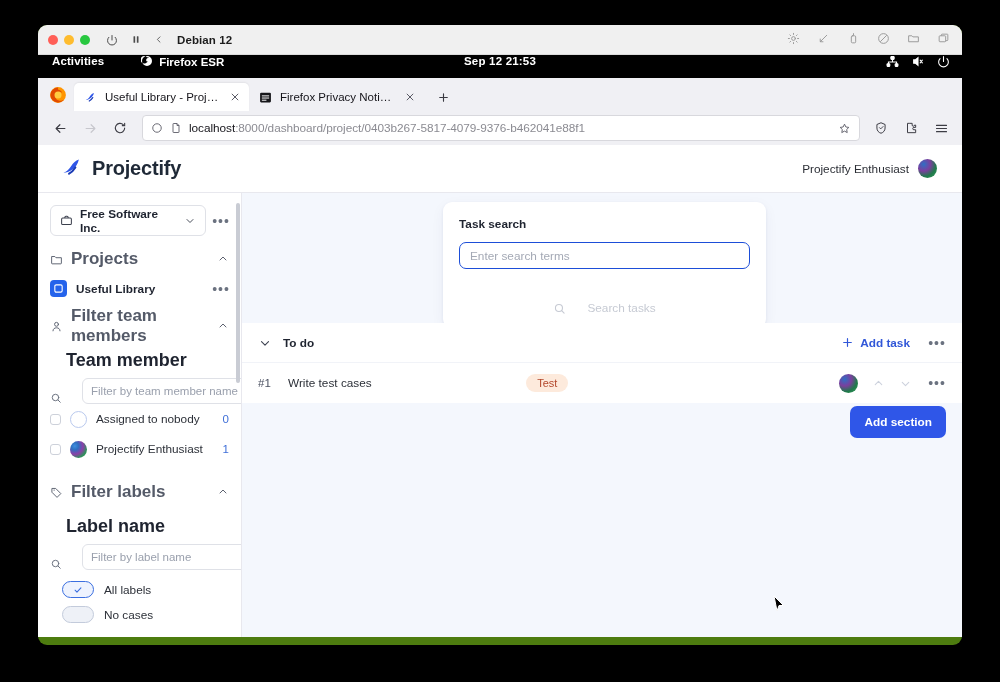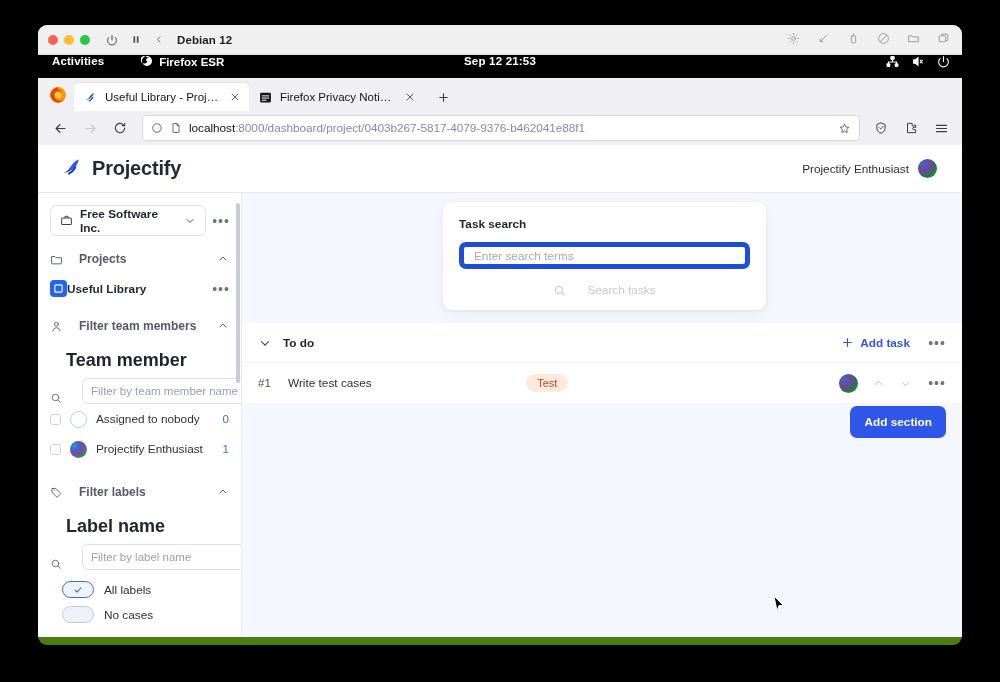--- a/index.html
+++ b/index.html
@@ -112,28 +112,28 @@
   .ws-row { display:flex; align-items:center; padding: 0 9px 0 12px; gap: 4px; }
   .ws-select {
     flex: 1; height: 31px; border: 1px solid #dfe1e7; border-radius: 6px;
     display: flex; align-items: center; gap: 7px; padding: 0 9px;
     font-size: 11.8px; font-weight: bold; color: #1f2430; background:#fff;
   }
   .ws-select .chev { margin-left: auto; color:#4a4f5c; display:flex;}
   .kebab { width: 22px; height: 22px; display:flex; align-items:center; justify-content:center; color:#6b7280; font-size: 14px; letter-spacing:1px; flex:none; }
 
   .sec-head {
-    display: flex; align-items: center; gap: 16px;
+    display: flex; align-items: center; gap: 8px;
     padding: 0 12px; height: 30px; margin-top: 8px;
-    font-size: 12px; color: #545a68; font-weight: 600;
+    font-size: 17px; color: #545a68; font-weight: 600;
   }
   .sec-head .ico { color:#5e6472; display:flex; flex:none; }
   .sec-head .caret { margin-left: auto; color:#545a68; display:flex; }
 
-  .proj-row { display:flex; align-items:center; padding: 0 9px 0 12px; height: 29px; }
+  .proj-row { display:flex; align-items:center; gap:9px; padding: 0 9px 0 12px; height: 29px; }
   .proj-ico {
     width: 17px; height: 17px; border-radius: 4px; background: #2563eb;
     display:flex; align-items:center; justify-content:center; flex:none;
   }
   .proj-name { font-size: 11.8px; font-weight: bold; color: #1f2430; flex:1; }
 
   .create-row { display:flex; align-items:center; gap:7px; padding: 0 12px; height: 28px; color:#2563eb; font-size:11.8px; font-weight:bold; }
 
   .sub-label { padding: 0 28px; font-size: 18px; font-weight: bold; color:#1f2430; margin-top: 9px; margin-bottom: 7px; }
 
@@ -163,25 +163,25 @@
   
   .main { flex: 1; background: #f4f7fd; position: relative; overflow: hidden; }
 
   .search-card {
     position: absolute; left: 201px; top: 9px; width: 323px;
     background: #fff; border-radius: 9px; padding: 15px 16px 13px;
     box-shadow: 0 1px 3px rgba(23,43,99,.07), 0 4px 14px rgba(23,43,99,.05);
   }
   .search-card h3 { font-size: 11.8px; font-weight: bold; color:#1f2430; margin-bottom: 11px; }
   .search-card input {
-    width: 100%; height: 27px; border: 5px solid #1d4ed8; border-radius: 7px;
+    width: 100%; height: 27px; border: 1px solid #1d4ed8; border-radius: 7px;
     padding: 0 10px; font-size: 11.8px; font-family: inherit; color:#1f2430; outline:none;
   }
   .search-card input::placeholder { color: #a4a9b5; }
-  .search-btn-row { display:flex; align-items:center; justify-content:center; gap:21px; margin-top: 14px; color:#c6cad3; font-size: 11.8px; }
+  .search-btn-row { display:flex; align-items:center; justify-content:center; gap:21px; margin-top: 32px; color:#c6cad3; font-size: 11.8px; }
 
   .section-block { position: absolute; left: 0; right: 0; top: 130px; background: #fff; }
   .section-head { height: 39px; display:flex; align-items:center; padding: 0 14px 0 16px; }
   .section-caret { color:#3e4352; display:flex; margin-right: 11px; }
   .section-title { font-size: 11.8px; font-weight: bold; color:#1f2430; }
   .section-actions { margin-left:auto; display:flex; align-items:center; gap: 16px; }
   .add-task { display:flex; align-items:center; gap:6px; color:#3157d8; font-size:11.8px; font-weight:bold; }
 
   .task-row { height: 41px; display:flex; align-items:center; padding: 0 14px 0 16px; border-top: 1px solid #f1f3f8; }
   .task-num { font-size: 11.5px; color:#4b5161; width: 30px; }

